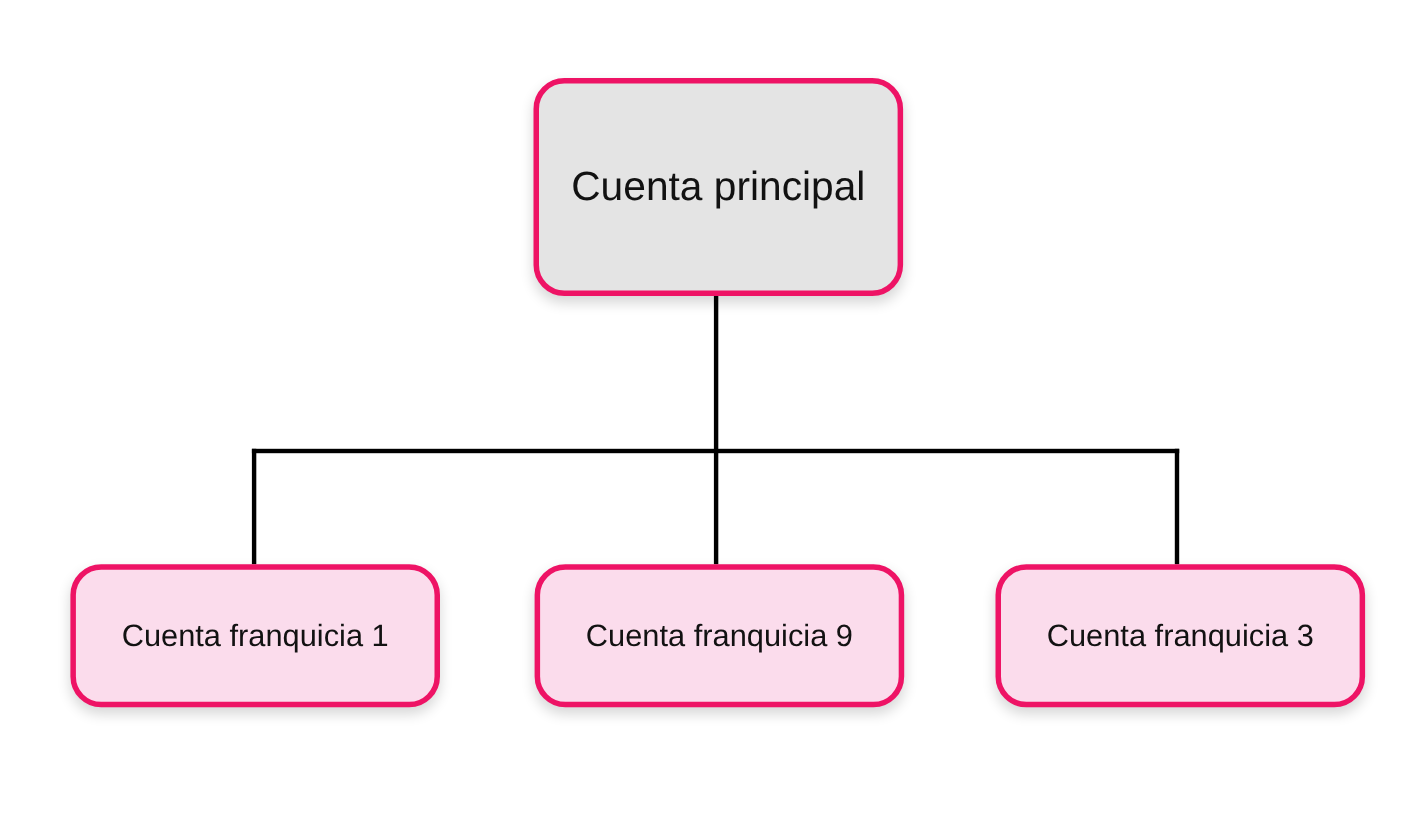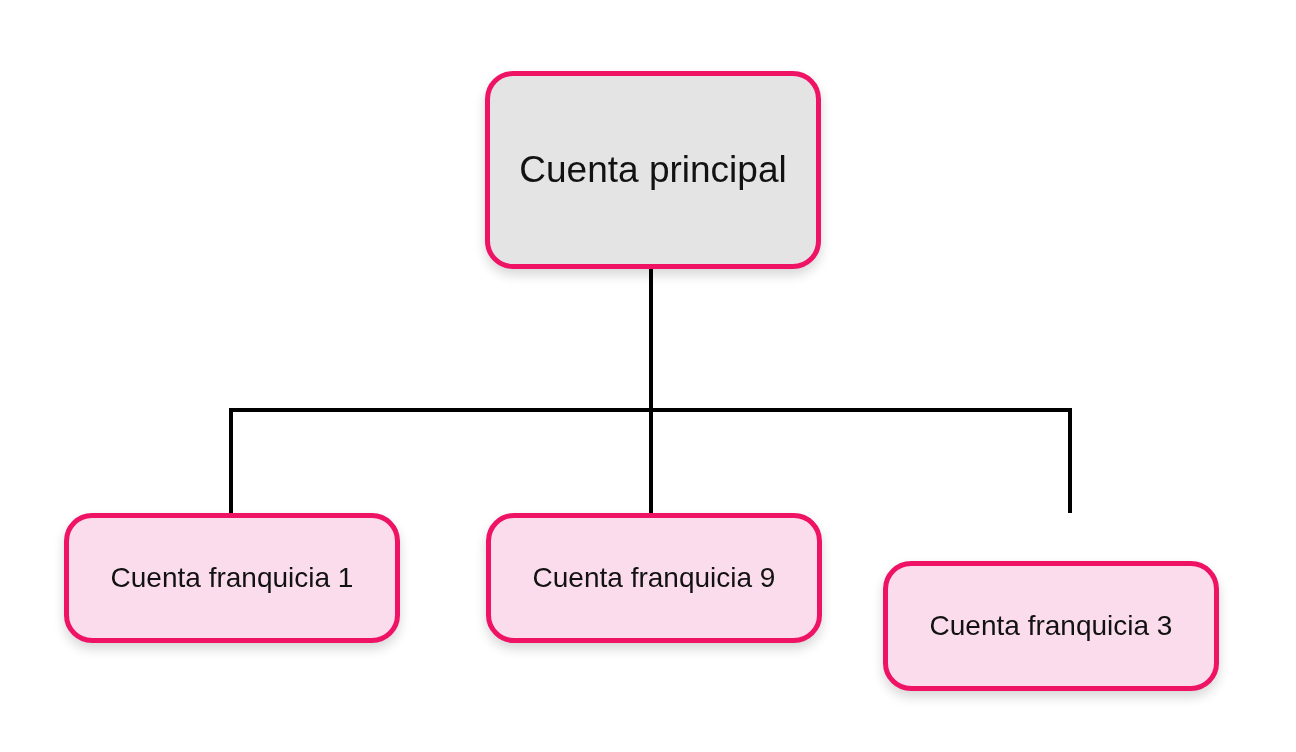--- a/index.html
+++ b/index.html
@@ -41,21 +41,21 @@
   }
   .node-child{
     top:513px;width:336px;height:130px;
     background:var(--child-fill);
     font-size:28px;
     line-height:34px;
     padding:16px 14px;
   }
   .node-child-1{left:64px;}
   .node-child-2{left:486px;}
-  .node-child-3{left:883px;margin-top:48px;}
+  .node-child-3{left:905px;}
   .connector{
     position:absolute;
     background:var(--connector);
   }
   .conn-v-root{left:649px;top:269px;width:4px;height:244px;}
   .conn-h{left:229px;top:408px;width:843px;height:4px;}
   .conn-v-c1{left:229px;top:408px;width:4px;height:105px;}
   .conn-v-c3{left:1068px;top:408px;width:4px;height:105px;}
 </style>
 </head>

